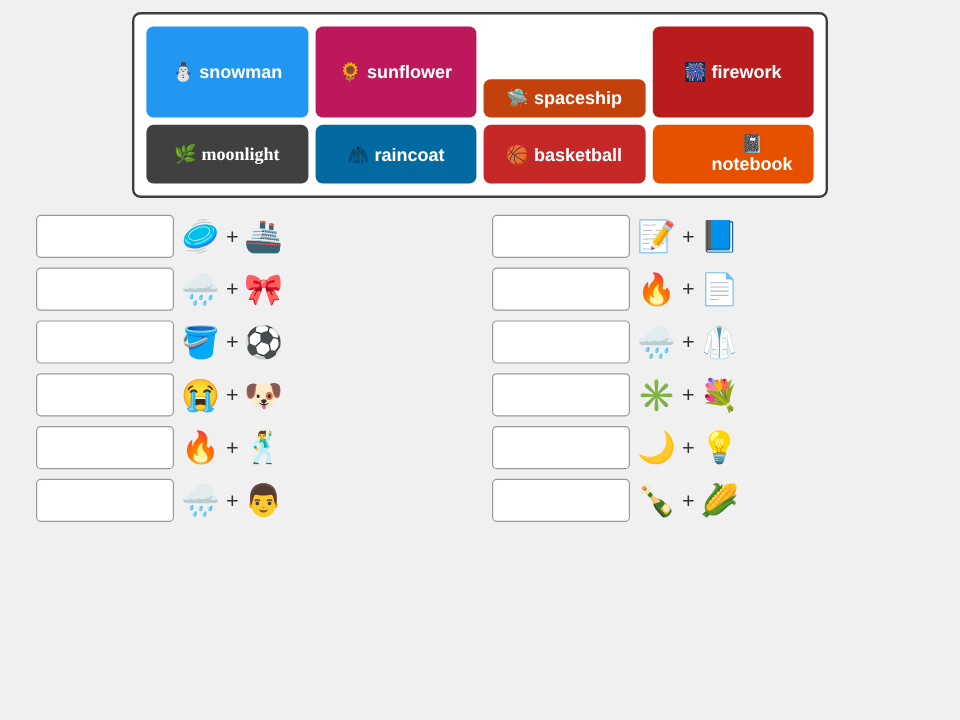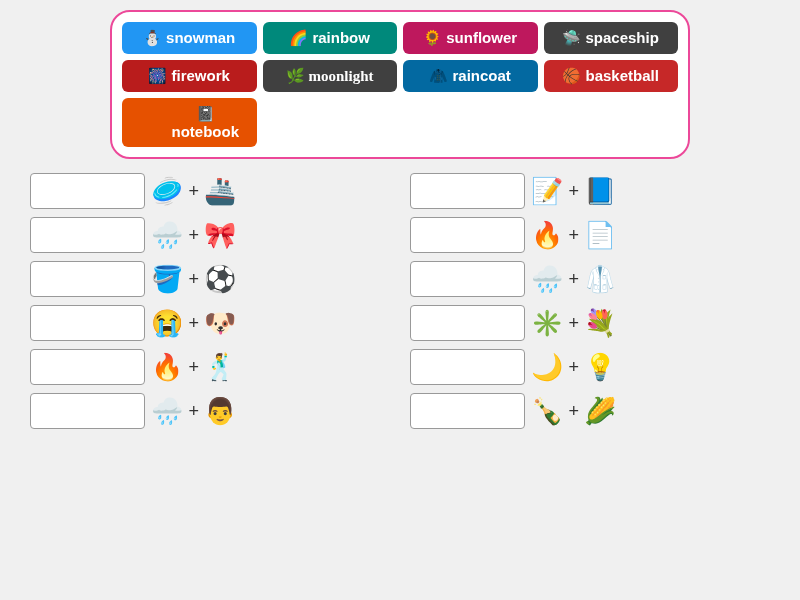--- a/index.html
+++ b/index.html
@@ -11,22 +11,22 @@
       overflow: hidden;
       display: flex;
       flex-direction: column;
       align-items: center;
       padding: 10px;
     }
 
     
     .word-bank {
       background: white;
-      border: 2px solid #ec4899;
-      border-radius: 20px;
+      border: 2px solid #404040;
+      border-radius: 7px;
       padding: 10px;
       display: grid;
       grid-template-columns: repeat(4, 1fr);
       gap: 6px;
       width: 580px;
       margin-bottom: 14px;
     }
 
     .word-tile {
       border-radius: 6px;
@@ -40,21 +40,21 @@
       align-items: center;
       justify-content: center;
       gap: 4px;
     }
 
     .blue { background: #2196F3; }
     .red { background: #e53935; }
     .teal { background: #00897B; }
     .green { background: #be185d; }
     .pink { background: #e91e8c; }
-    .slate { background: #404040; }
+    .slate { background: #c2410c; margin-top: 44px; }
     .orange { background: #b91c1c; }
     .darkgreen { background: #404040; font-family: Liberation Serif, serif; }
     .purple { background: #7B1FA2; }
     .indigo { background: #0369a1; }
     .crimson { background: #C62828; }
     .darkorange { background: #E65100; padding-left: 40px; }
 
     
     .puzzle-area {
       display: grid;
@@ -88,21 +88,20 @@
     .plus-sign {
       font-size: 18px;
       color: #333;
     }
   </style>
 </head>
 <body>
 
 <div class="word-bank">
   <div class="word-tile blue">⛄ snowman</div>
-  <div class="word-tile teal">🌈 rainbow</div>
   <div class="word-tile green">🌻 sunflower</div>
   <div class="word-tile slate">🛸 spaceship</div>
   <div class="word-tile orange">🎆 firework</div>
   <div class="word-tile darkgreen">🌿 moonlight</div>
   <div class="word-tile indigo">🧥 raincoat</div>
   <div class="word-tile crimson">🏀 basketball</div>
   <div class="word-tile darkorange">📓 notebook</div>
 </div>
 
 <div class="puzzle-area">

